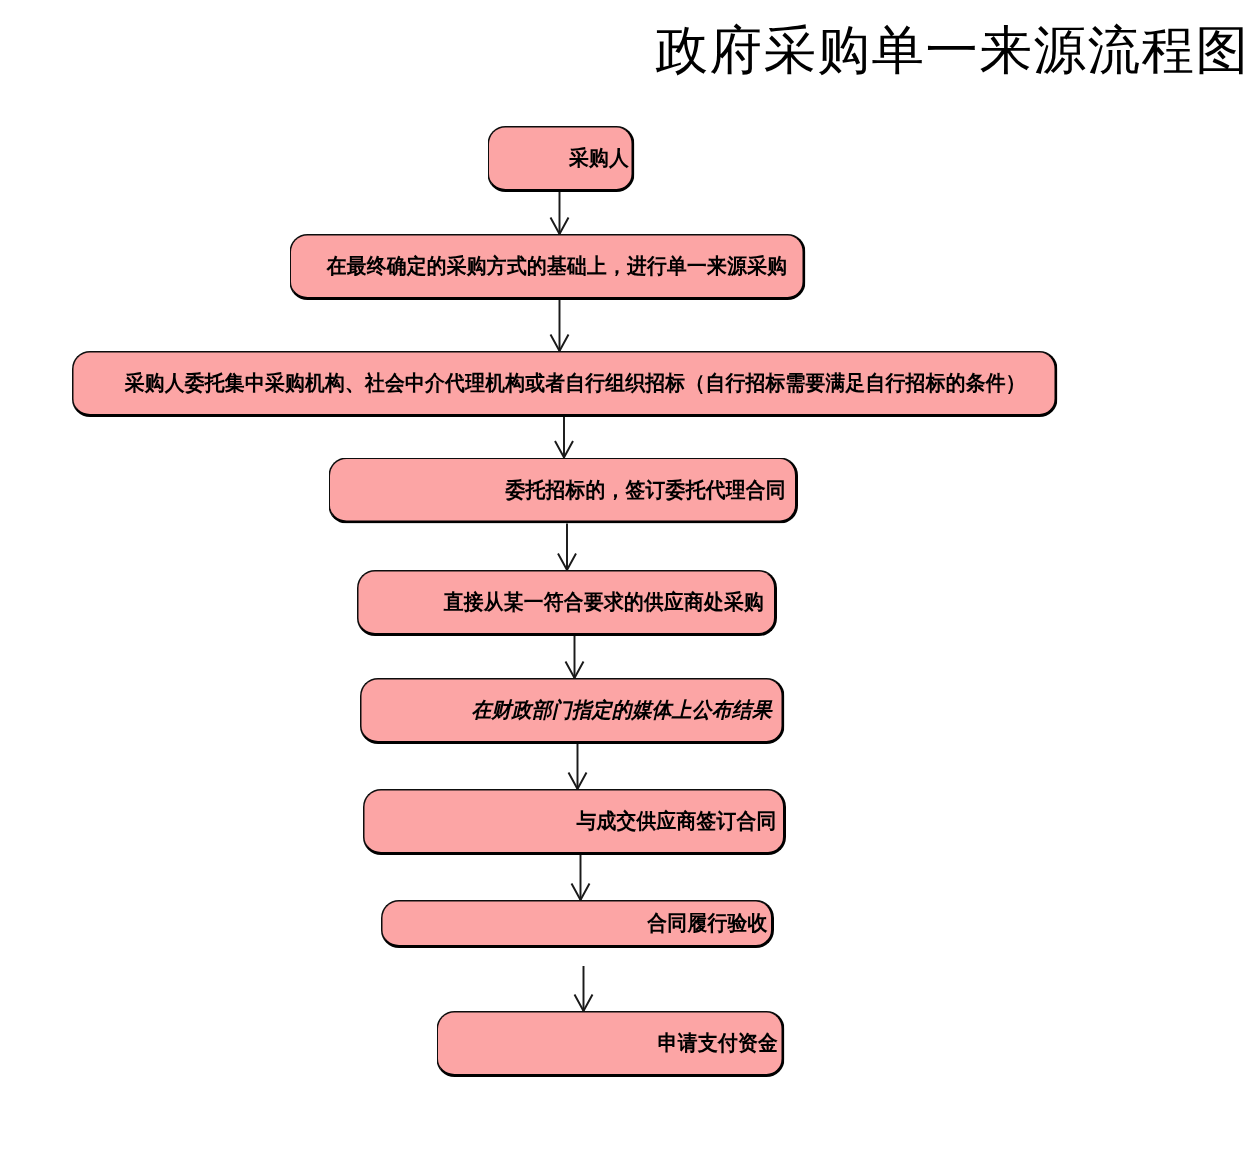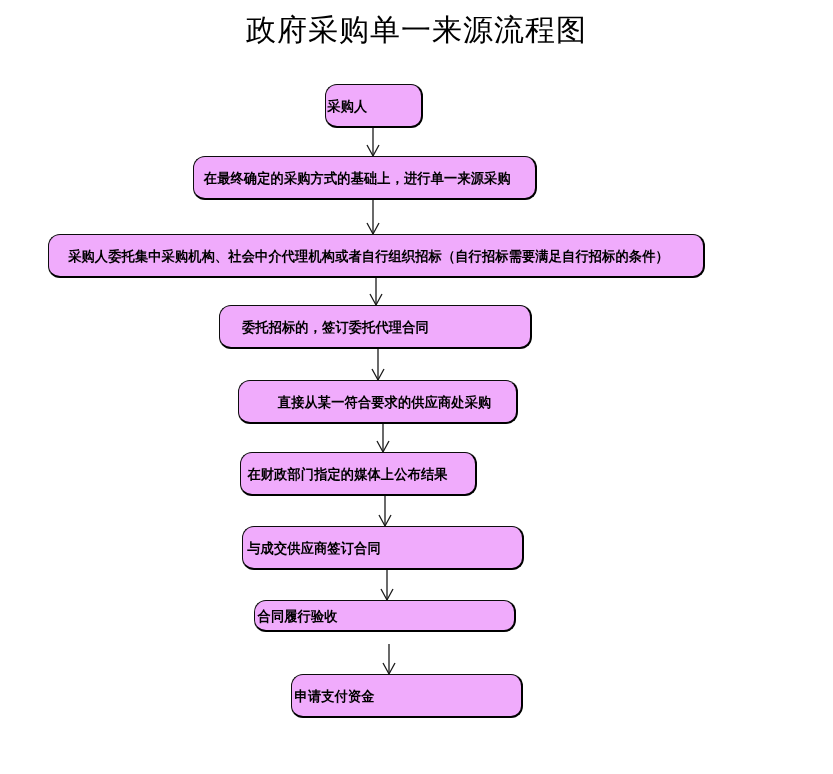--- a/index.html
+++ b/index.html
@@ -20,42 +20,42 @@
     inset: 0;
     width: 833px;
     height: 774px;
   }
 
   .chart-title {
     position: absolute;
     left: 0;
     top: 10px;
     width: 833px;
-    text-align: center;
+    text-align: right;
     font-family: "DejaVu Serif", "Liberation Serif", serif;
-    font-size: 30px;
+    font-size: 35px;
     font-weight: 500;
     letter-spacing: 1px;
     color: #000000;
     white-space: nowrap;
   }
 
   
   .node {
     position: absolute;
     box-sizing: border-box;
-    background: #f0abfc;
+    background: #fca5a5;
     border-radius: 12px;
     border-top: 1.4px solid #0d0d0d;
     border-left: 1.4px solid #0d0d0d;
     border-right: 2.6px solid #000000;
     border-bottom: 2.6px solid #000000;
     display: flex;
     align-items: center;
-    justify-content: flex-start;
+    justify-content: flex-end;
     z-index: 2;
   }
 
   .node-label {
     font-family: "DejaVu Sans", "Liberation Sans", sans-serif;
     font-size: 14px;
     font-weight: 600;
     color: #000000;
     white-space: nowrap;
     line-height: 1;
@@ -132,21 +132,21 @@
       </div>
       <div class="node" style="left: 48px; top: 234px; width: 657px; height: 44px;">
         <span class="node-label">采购人委托集中采购机构、社会中介代理机构或者自行组织招标（自行招标需要满足自行招标的条件）</span>
       </div>
       <div class="node" style="left: 219px; top: 305px; width: 313px; height: 44px; padding-left: 16px;">
         <span class="node-label">委托招标的，签订委托代理合同</span>
       </div>
       <div class="node" style="left: 238px; top: 380px; width: 280px; height: 44px; padding-left: 32px;">
         <span class="node-label">直接从某一符合要求的供应商处采购</span>
       </div>
-      <div class="node" style="left: 240px; top: 452px; width: 237px; height: 44px;">
+      <div class="node" style="left: 240px; top: 452px; width: 283px; height: 44px; font-style: italic;">
         <span class="node-label">在财政部门指定的媒体上公布结果</span>
       </div>
       <div class="node" style="left: 242px; top: 526px; width: 282px; height: 44px;">
         <span class="node-label">与成交供应商签订合同</span>
       </div>
       <div class="node" style="left: 254px; top: 600px; width: 262px; height: 32px;">
         <span class="node-label">合同履行验收</span>
       </div>
       <div class="node" style="left: 291px; top: 674px; width: 232px; height: 44px;">
         <span class="node-label">申请支付资金</span>

